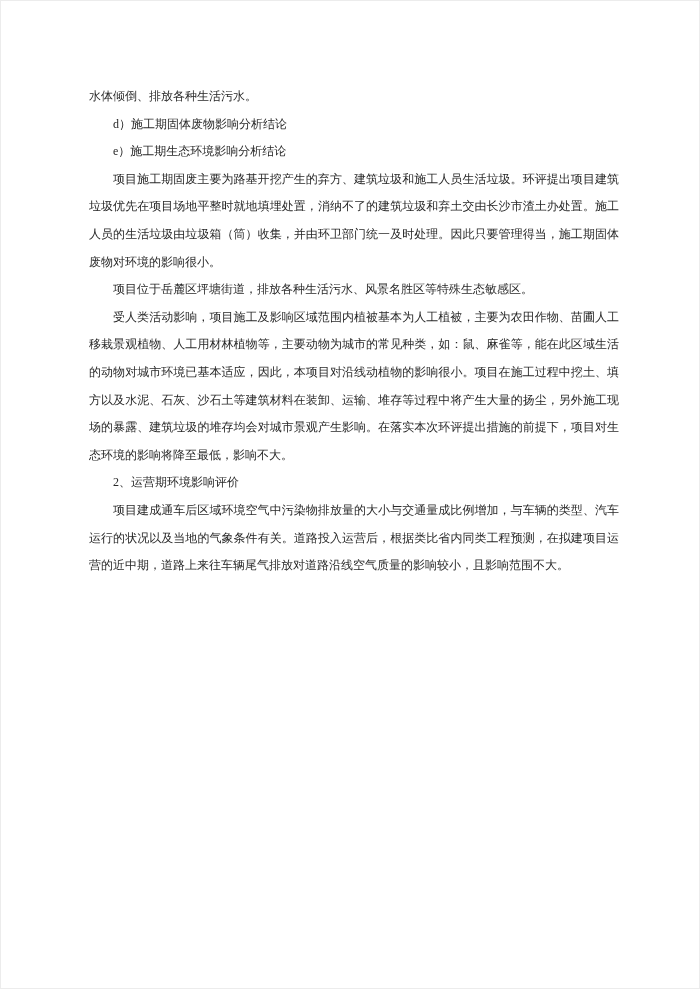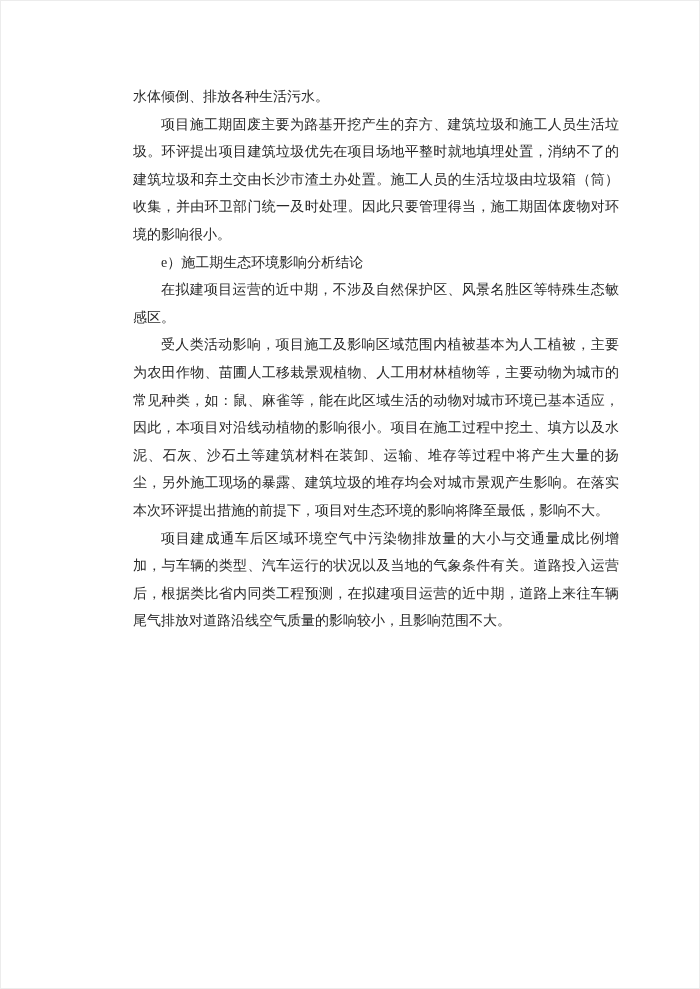--- a/index.html
+++ b/index.html
@@ -13,35 +13,36 @@
   .page {
     width: 700px;
     height: 989px;
     background: #ffffff;
     border: 1px solid #ececec;
     padding: 82px 82px 0 88px;
     overflow: hidden;
   }
   .doc-body { width: 530px; }
   .para {
-    font-size: 14px;
+    font-size: 12px;
     line-height: 27.6px;
     color: #282828;
     text-align: justify;
     text-justify: inter-character;
     word-break: break-all;
-    margin-left: 44px;
   }
   .para.indent { text-indent: 2em; }
 </style>
 </head>
 <body>
 
 <div class="page">
   <div class="doc-body">
       <p class="para">水体倾倒、排放各种生活污水。</p>
+      <p class="para indent">d）施工期固体废物影响分析结论</p>
+      <p class="para indent">e）施工期生态环境影响分析结论</p>
       <p class="para indent">项目施工期固废主要为路基开挖产生的弃方、建筑垃圾和施工人员生活垃圾。环评提出项目建筑垃圾优先在项目场地平整时就地填埋处置，消纳不了的建筑垃圾和弃土交由长沙市渣土办处置。施工人员的生活垃圾由垃圾箱（筒）收集，并由环卫部门统一及时处理。因此只要管理得当，施工期固体废物对环境的影响很小。</p>
-      <p class="para indent">e）施工期生态环境影响分析结论</p>
-      <p class="para indent">在拟建项目运营的近中期，不涉及自然保护区、风景名胜区等特殊生态敏感区。</p>
+      <p class="para indent">项目位于岳麓区坪塘街道，排放各种生活污水、风景名胜区等特殊生态敏感区。</p>
       <p class="para indent">受人类活动影响，项目施工及影响区域范围内植被基本为人工植被，主要为农田作物、苗圃人工移栽景观植物、人工用材林植物等，主要动物为城市的常见种类，如：鼠、麻雀等，能在此区域生活的动物对城市环境已基本适应，因此，本项目对沿线动植物的影响很小。项目在施工过程中挖土、填方以及水泥、石灰、沙石土等建筑材料在装卸、运输、堆存等过程中将产生大量的扬尘，另外施工现场的暴露、建筑垃圾的堆存均会对城市景观产生影响。在落实本次环评提出措施的前提下，项目对生态环境的影响将降至最低，影响不大。</p>
+      <p class="para indent">2、运营期环境影响评价</p>
       <p class="para indent">项目建成通车后区域环境空气中污染物排放量的大小与交通量成比例增加，与车辆的类型、汽车运行的状况以及当地的气象条件有关。道路投入运营后，根据类比省内同类工程预测，在拟建项目运营的近中期，道路上来往车辆尾气排放对道路沿线空气质量的影响较小，且影响范围不大。</p>
     </div>
 </div>
 
 </body></html>

